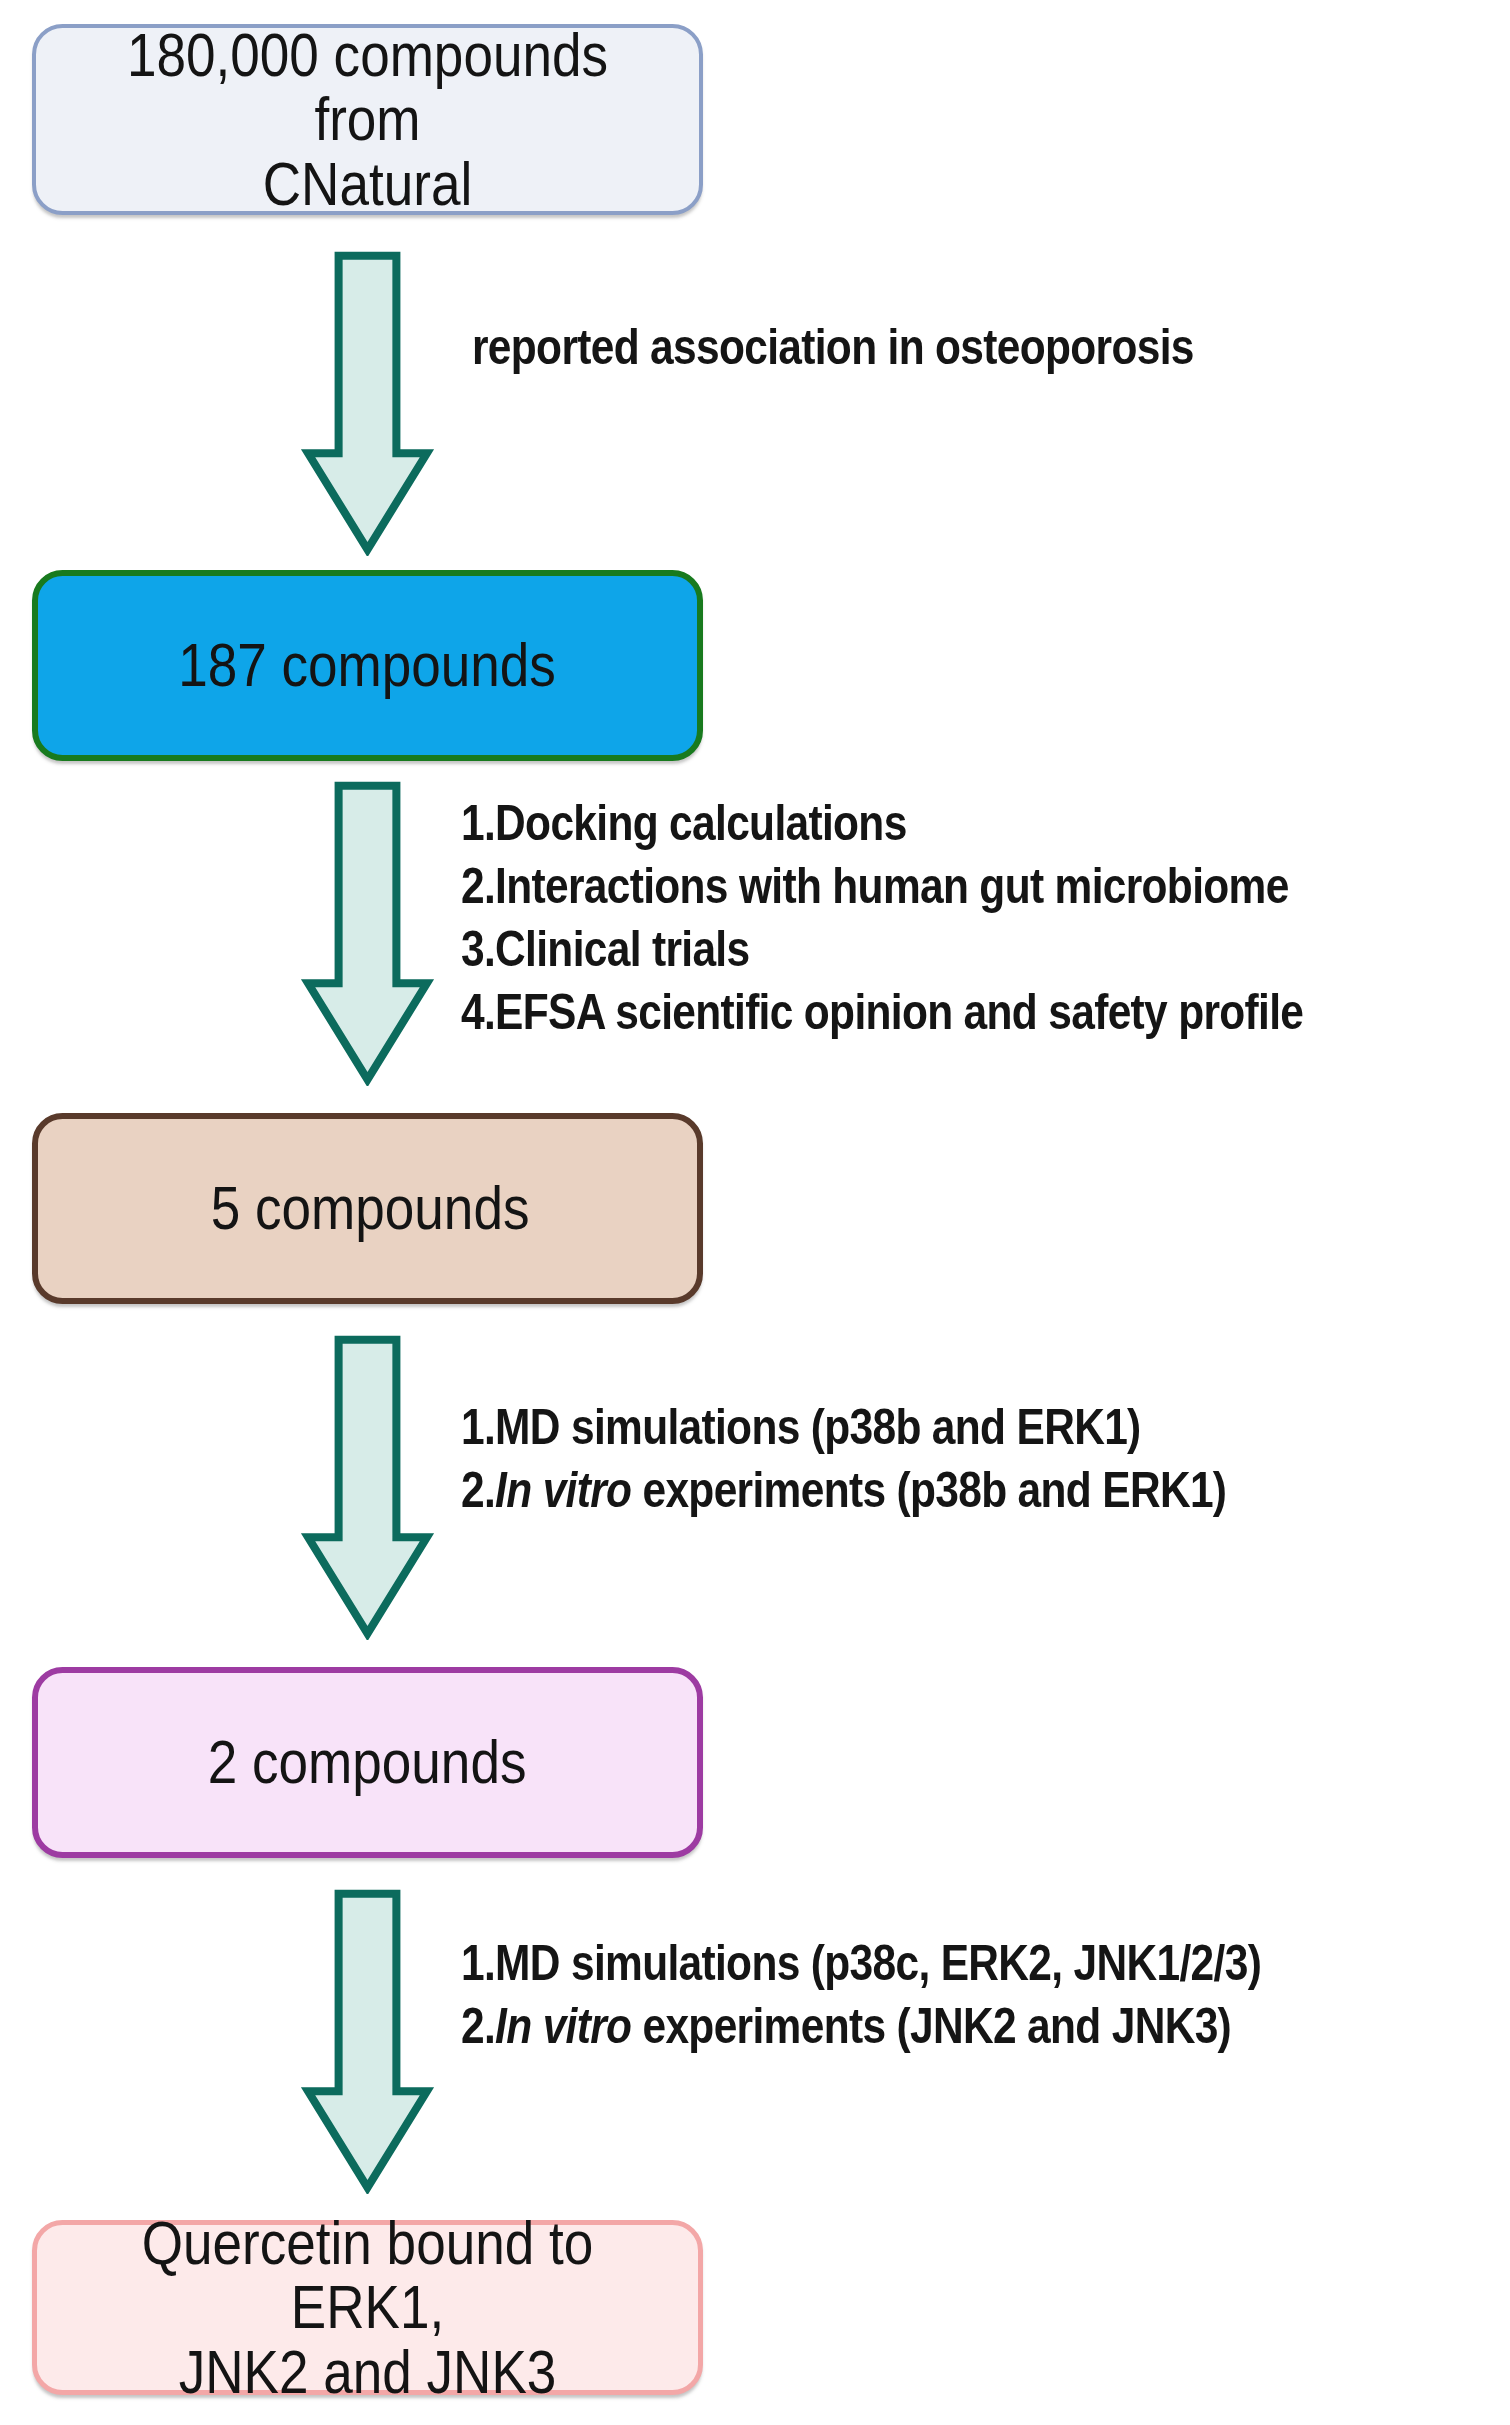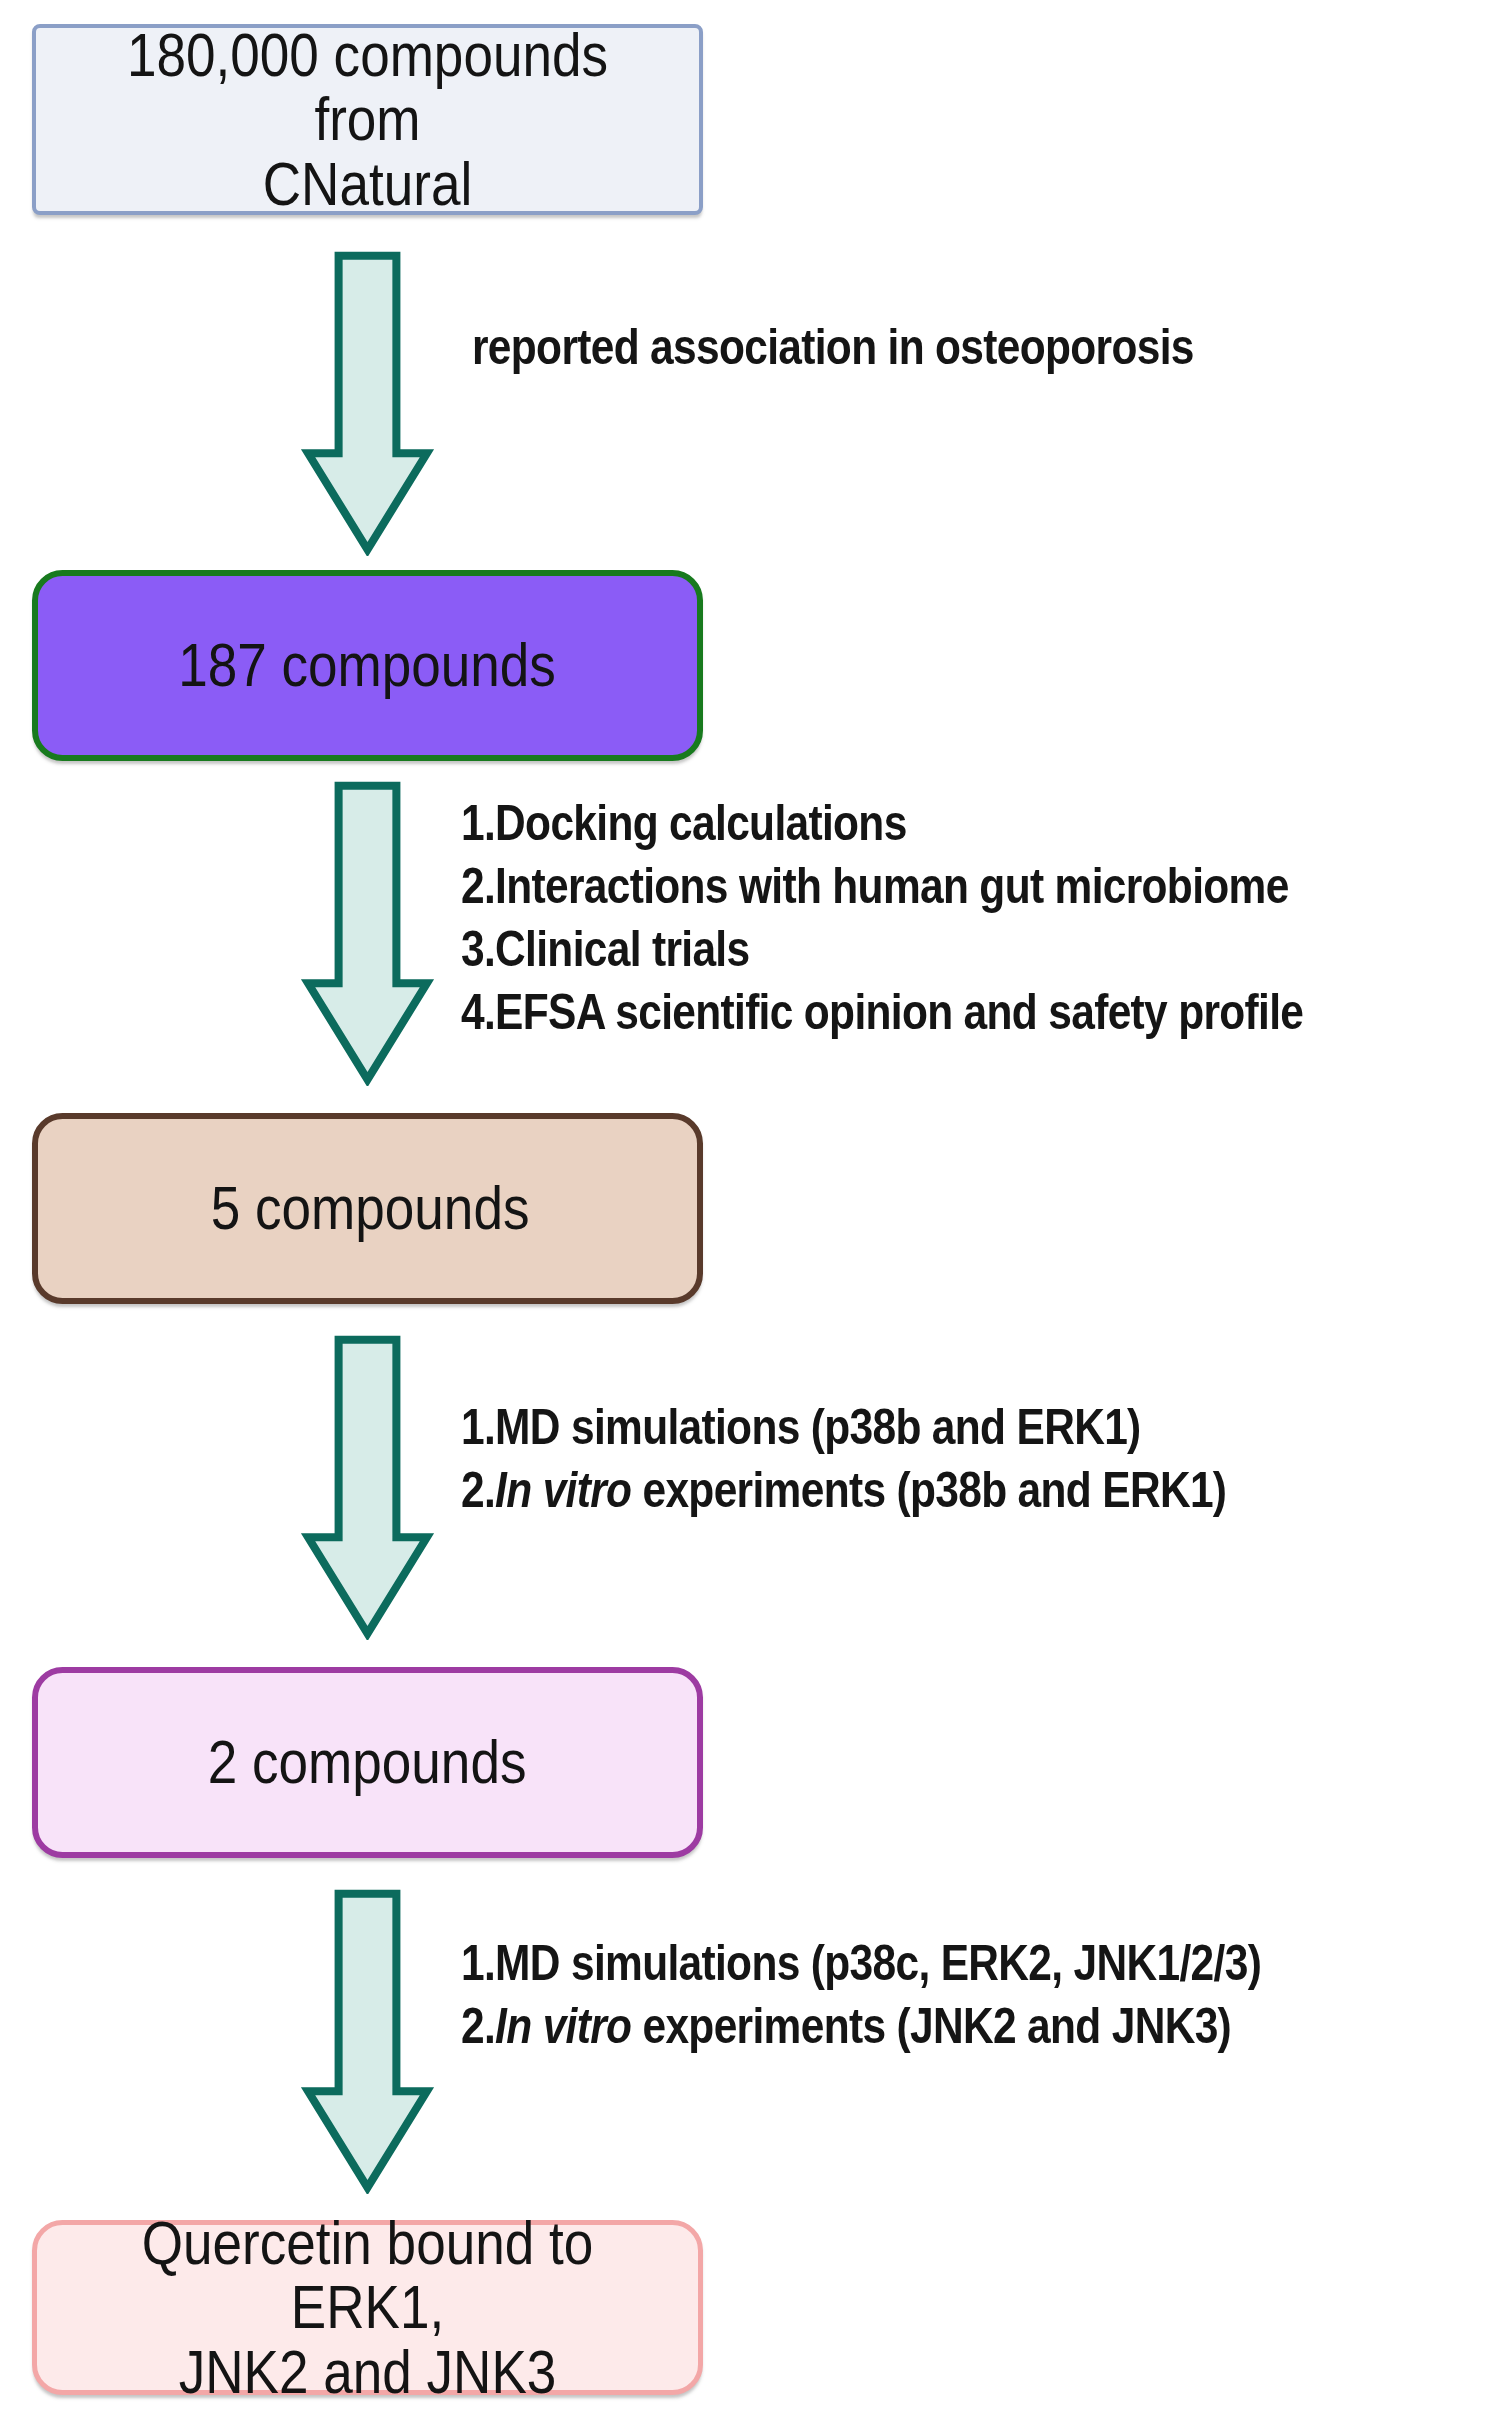--- a/index.html
+++ b/index.html
@@ -51,35 +51,35 @@
     transform-origin: left center;
     letter-spacing: -0.8px;
   }
   .ann em { font-style: italic; }
 </style>
 </head>
 <body>
 
 <div class="canvas">
 
-  <div class="box" style="top: 24px; height: 191px; border-width: 4.8px; background-color: rgb(238, 241, 247); border-color: rgb(139, 159, 199); border-radius: 8px;">
+  <div class="box" style="top: 24px; height: 191px; border-width: 4.8px; background-color: rgb(238, 241, 247); border-color: rgb(139, 159, 199);">
     <span class="box-label">180,000 compounds from
 CNatural</span>
   </div>
 
   <svg class="arrow" style="top:251px" viewBox="0 0 220 380" aria-hidden="true">
     <polygon points="74,6 146,6 146,252 184,252 110,372 36,252 74,252" stroke-width="10" style="fill: rgb(215, 236, 232); stroke: rgb(12, 107, 93);"></polygon>
   </svg>
   <div class="ann" style="left:472px;top:316px">
     <div>
       <span>reported association in osteoporosis</span>
     </div>
   </div>
 
-  <div class="box" style="top: 570px; height: 191px; border-width: 6.4px; background-color: #8b5cf6; border-color: rgb(24, 122, 30);">
+  <div class="box" style="top: 570px; height: 191px; border-width: 6.4px; background-color: #0ea5e9; border-color: rgb(24, 122, 30);">
     <span class="box-label">187 compounds</span>
   </div>
 
   <svg class="arrow" style="top:781px" viewBox="0 0 220 380" aria-hidden="true">
     <polygon points="74,6 146,6 146,252 184,252 110,372 36,252 74,252" stroke-width="10" style="fill: rgb(215, 236, 232); stroke: rgb(12, 107, 93);"></polygon>
   </svg>
   <div class="ann" style="left:461px;top:792px">
     <div>
       <span>1.Docking calculations</span>
     </div>

